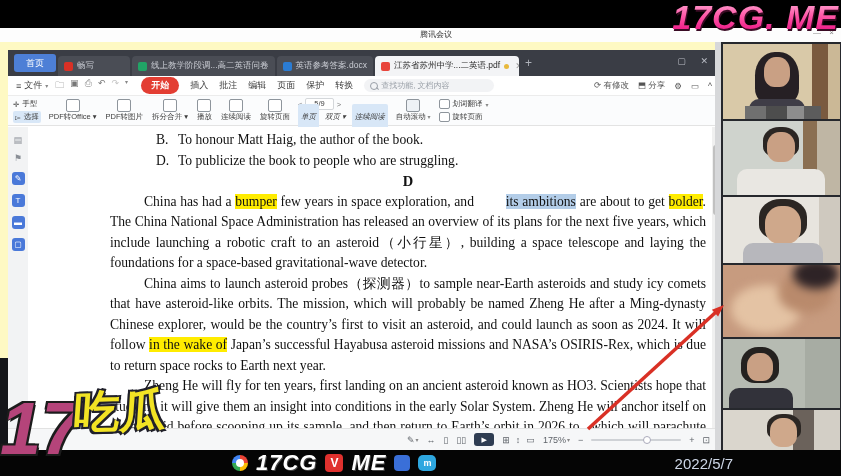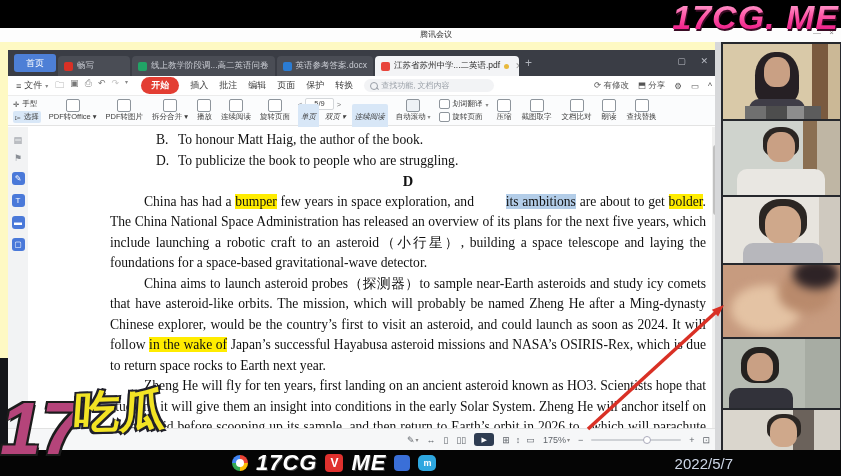--- a/index.html
+++ b/index.html
@@ -297,42 +297,20 @@
           <div class="rrow">
               <span class="icobox" style="width:9px;height:8px;"></span>
               <span>划词翻译</span>
               <span class="arr">▾</span>
             </div>
           <div class="rrow">
               <span class="icobox" style="width:9px;height:8px;"></span>
               <span>旋转页面</span>
             </div>
         </div>
-        <div id="ribbon-b2" style="display:flex;gap:6px;">
-            <div class="bigbtn">
-              <span class="icobox"></span>
-              <span>压缩</span>
-            </div>
-            <div class="bigbtn">
-              <span class="icobox"></span>
-              <span>截图取字</span>
-            </div>
-            <div class="bigbtn">
-              <span class="icobox"></span>
-              <span>文档比对</span>
-            </div>
-            <div class="bigbtn">
-              <span class="icobox"></span>
-              <span>朗读</span>
-            </div>
-            <div class="bigbtn">
-              <span class="icobox"></span>
-              <span>查找替换</span>
-            </div>
-          </div>
       </div>
 
       <div class="docarea">
         <div class="page">
           <div class="textwrap">
             <div id="doc-options">
                 <div class="opt"><span class="optlabel">B.</span><span>To honour Matt Haig, the author of the book.</span></div>
                 <div class="opt"><span class="optlabel">D.</span><span>To publicize the book to people who are struggling.</span></div>
               </div>
             <div class="secD">D</div>

